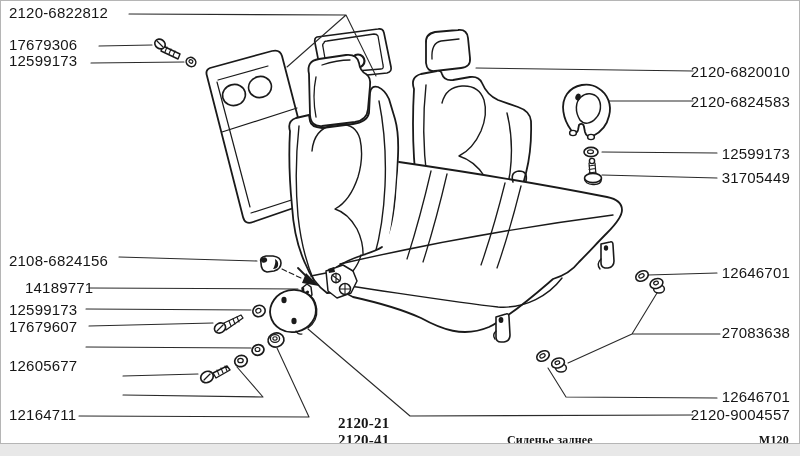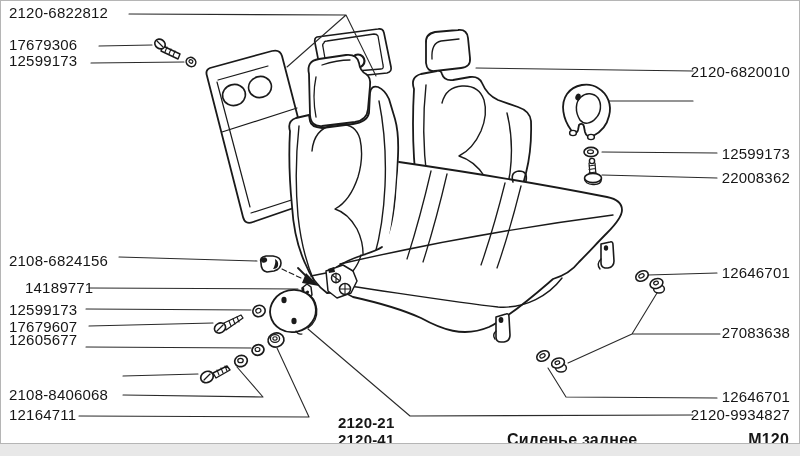--- a/index.html
+++ b/index.html
@@ -7,22 +7,22 @@
     position:relative;width:800px;height:444px;background:#ffffff;
     border:1px solid #b5b5b5;box-sizing:border-box;overflow:hidden;
     font-family:"Liberation Sans", sans-serif;
   }
   .page svg{position:absolute;left:0;top:0;}
   .lbl{
     position:absolute;font:15px/18px "Liberation Sans",sans-serif;
     color:#161616;white-space:nowrap;letter-spacing:.2px;
   }
   .lbl.r{right:9px;text-align:right;}
-  .bold{font-weight:bold;}
-  .cap{font-size:16px;}
+  .bold{font-weight:bold;font-family:Liberation Serif, serif;}
+  .cap{font-size:12px;}
 </style>
 </head>
 <body>
 
 <div class="page">
 
   <svg width="800" height="456" viewBox="0 0 800 456" stroke="#1a1a1a" fill="none" stroke-linecap="round" stroke-linejoin="round">
 
     <g>
       <path fill="#fff" stroke-width="1.8" d="M209,67 L271,50 Q279,48 281,55 L316,190 Q318,198 310,201 L252,221 Q244,224 242,216 L206,75 Q204,69 209,67 Z"></path>
@@ -220,30 +220,30 @@
     </g>
   </svg>
 
   <span class="lbl" style="left:8px;top:3px">2120-6822812</span>
   <span class="lbl" style="left:8px;top:35px">17679306</span>
   <span class="lbl" style="left:8px;top:51px">12599173</span>
   <span class="lbl" style="left:8px;top:251px">2108-6824156</span>
   <span class="lbl" style="left:24px;top:278px">14189771</span>
   <span class="lbl" style="left:8px;top:300px">12599173</span>
   <span class="lbl" style="left:8px;top:317px">17679607</span>
-  <span class="lbl" style="left:8px;top:330px">12605677</span>
-  <span class="lbl" style="left:8px;top:385px">2108-8406068</span>
+  <span class="lbl" style="left:8px;top:356px">12605677</span>
   <span class="lbl" style="left:8px;top:405px">12164711</span>
 
   <span class="lbl r" style="top:62px">2120-6820010</span>
+  <span class="lbl r" style="top:92px">2120-6824583</span>
   <span class="lbl r" style="top:144px">12599173</span>
-  <span class="lbl r" style="top:168px">22008362</span>
+  <span class="lbl r" style="top:168px">31705449</span>
   <span class="lbl r" style="top:263px">12646701</span>
   <span class="lbl r" style="top:323px">27083638</span>
   <span class="lbl r" style="top:387px">12646701</span>
-  <span class="lbl r" style="top:405px">2120-9934827</span>
+  <span class="lbl r" style="top:405px">2120-9004557</span>
 
   <span class="lbl bold" style="left:337px;top:413px">2120-21</span>
   <span class="lbl bold" style="left:337px;top:430px">2120-41</span>
   <span class="lbl bold cap" style="left:506px;top:430px">Сиденье заднее</span>
   <span class="lbl bold cap" style="right:10px;top:430px">М120</span>
 
 </div>
 
 </body></html>

